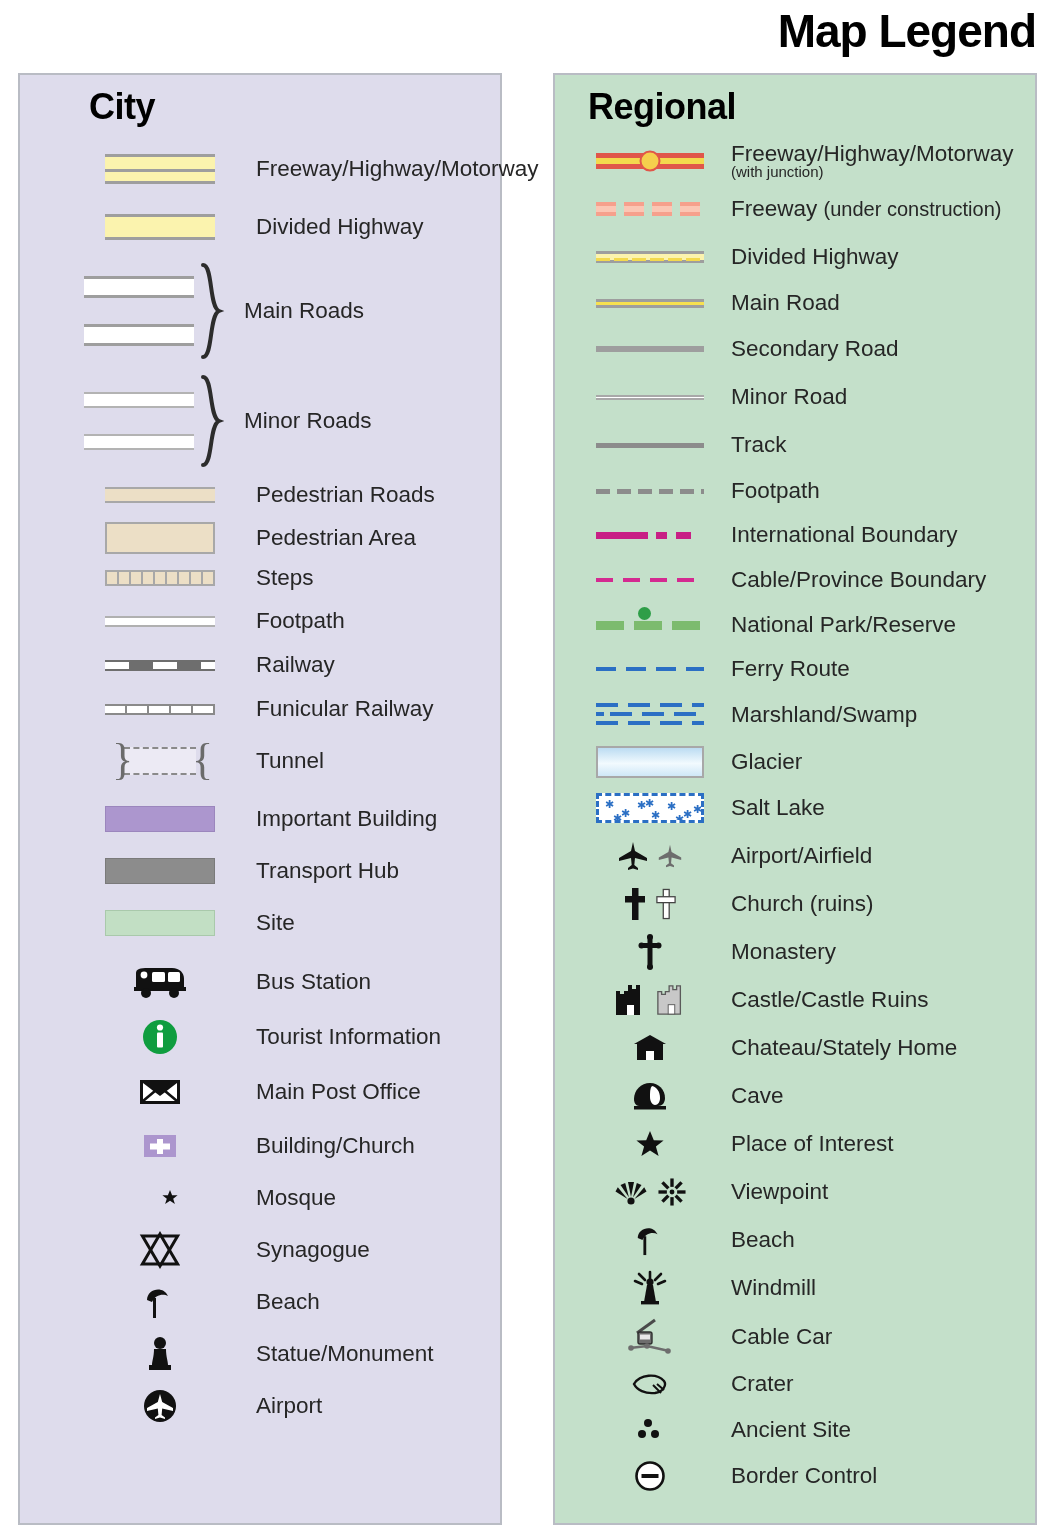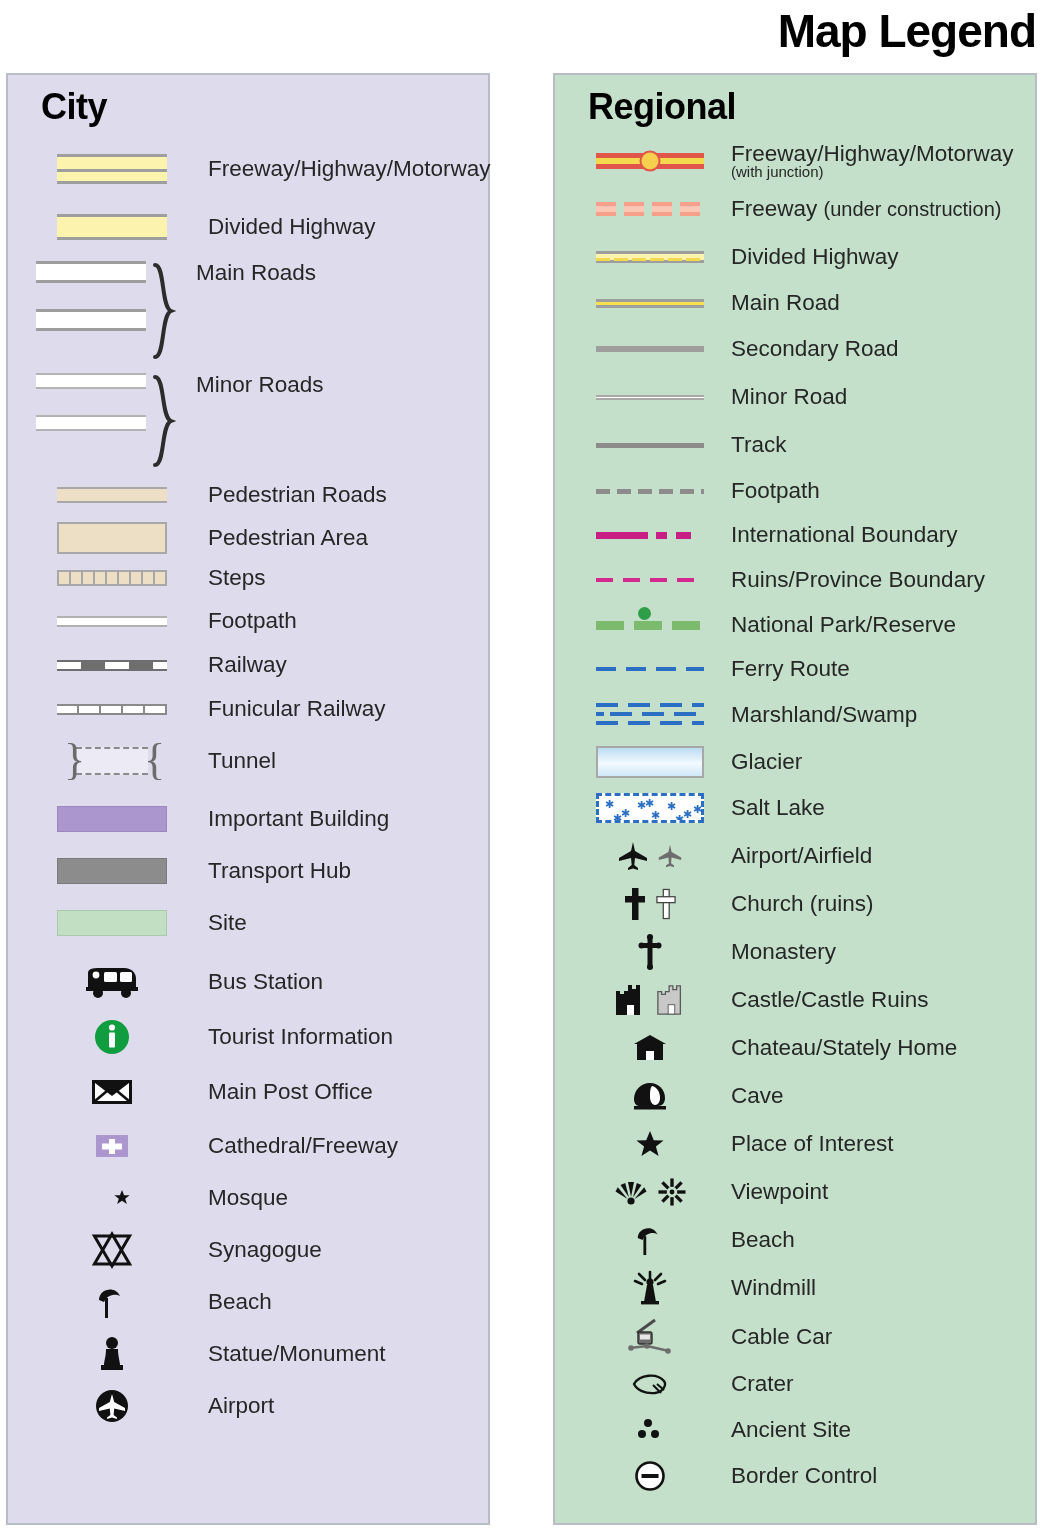--- a/index.html
+++ b/index.html
@@ -18,21 +18,21 @@
     letter-spacing:-1px;
     color:#000;
     line-height:1;
   }
   .panel{
     position:absolute;
     top:73px;
     border:2px solid #b9bcc4;
     box-sizing:border-box;
   }
-  #panel-city{ left:6px; width:484px; height:1452px; background:#dedcec; }
+  #panel-city{ left:18px; width:484px; height:1452px; background:#dedcec;padding-left:36px; }
   #panel-regional{ left:553px; width:484px; height:1452px; background:#c4e0ca; }
   .panel-title{
     font-size:36px; font-weight:bold; color:#000;
     margin:14px 0 0 33px; line-height:1;
     letter-spacing:-0.5px;
   }
   .rows{ position:relative; }
   .row{
     display:flex; align-items:center;
     position:relative;
@@ -76,21 +76,21 @@
 
   
   .tunnel{ width:96px; height:40px; position:relative;}
   .tunnel .fill{position:absolute;left:12px;right:12px;top:6px;bottom:6px;background:#eceaf4;
     border-top:2px dashed #8a8a8a;border-bottom:2px dashed #8a8a8a;}
   .tunnel .brk{position:absolute;top:0;bottom:0;width:16px;color:#6b6b6b;font-size:44px;line-height:38px;font-family:"Liberation Serif",serif;}
   .tunnel .brk.l{left:0;}
   .tunnel .brk.r{right:0;}
 
   
-  .group{ position:relative; display:flex; }
+  .group{ position:relative; display:flex; align-items:center;}
   .group .stack{ display:flex; flex-direction:column; gap:26px; width:110px; margin-left:28px;}
   .group .brace{ width:26px; margin-left:4px; display:flex; align-items:center; justify-content:center;
      font-size:0; }
   .group .brace svg{ display:block;}
   .group .glbl{ margin-left:14px; }
 
   
   #panel-regional .sym{ width:130px; margin-left:30px; }
   #panel-regional .lbl{ margin-left:16px; }
   .rbar{ width:108px; box-sizing:border-box;}
@@ -296,21 +296,21 @@
     </div>
 
     <div class="row" style="margin-top:8px;height:46px">
       <div class="sym ic">
         <svg width="40" height="30" viewBox="0 0 40 30">
           <rect x="4" y="4" width="32" height="22" fill="#ac96ce"></rect>
           <rect x="17" y="8" width="6" height="15" fill="#fff"></rect>
           <rect x="10" y="12.5" width="20" height="6" fill="#fff"></rect>
         </svg>
       </div>
-      <div class="lbl">Cathedral/Freeway</div>
+      <div class="lbl">Building/Church</div>
     </div>
 
     <div class="row" style="margin-top:6px;height:46px">
       <div class="sym ic">
         <svg width="40" height="34" viewBox="0 0 40 34">
           <path d="M23 4 A13 13 0 1 0 23 30 A10.5 10.5 0 1 1 23 4 Z" fill="#111"></path>
           <path d="M30 9 L32.1 14.3 L37.6 14.3 L33.2 17.7 L34.9 23 L30 19.8 L25.1 23 L26.8 17.7 L22.4 14.3 L27.9 14.3 Z" fill="#111"></path>
         </svg>
       </div>
       <div class="lbl">Mosque</div>
@@ -433,21 +433,21 @@
       <div class="sym">
           <div class="rbar r-intlbound"></div>
         </div>
       <div class="lbl">International Boundary</div>
     </div>
 
     <div class="row" style="margin-top:0px;height:46px">
       <div class="sym">
           <div class="rbar r-statebound"></div>
         </div>
-      <div class="lbl">Ruins/Province Boundary</div>
+      <div class="lbl">Cable/Province Boundary</div>
     </div>
 
     <div class="row" style="margin-top:0px;height:44px">
       <div class="sym">
         <div class="rbar r-natpark">
             <span class="dot"></span>
           </div>
       </div>
       <div class="lbl">National Park/Reserve</div>
     </div>

